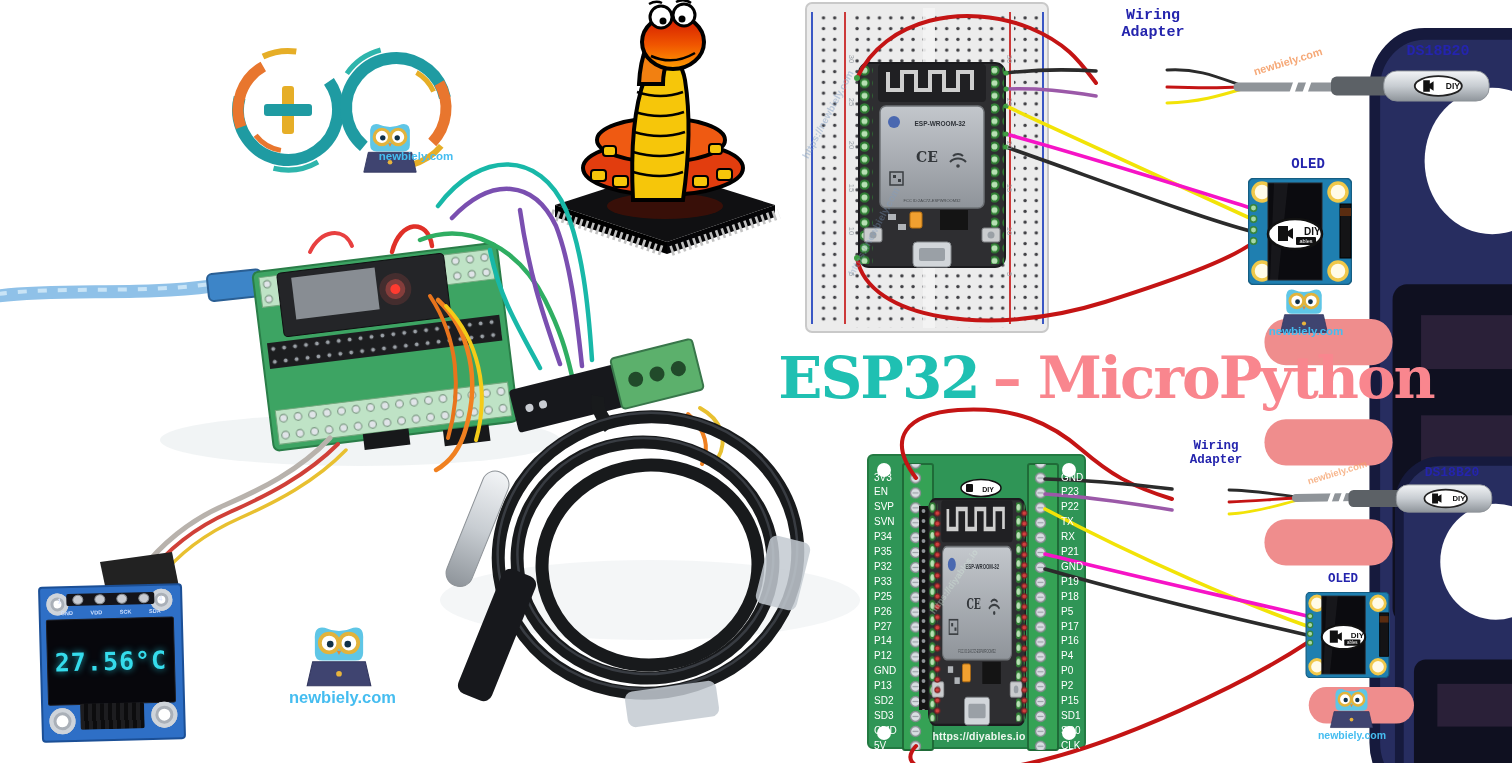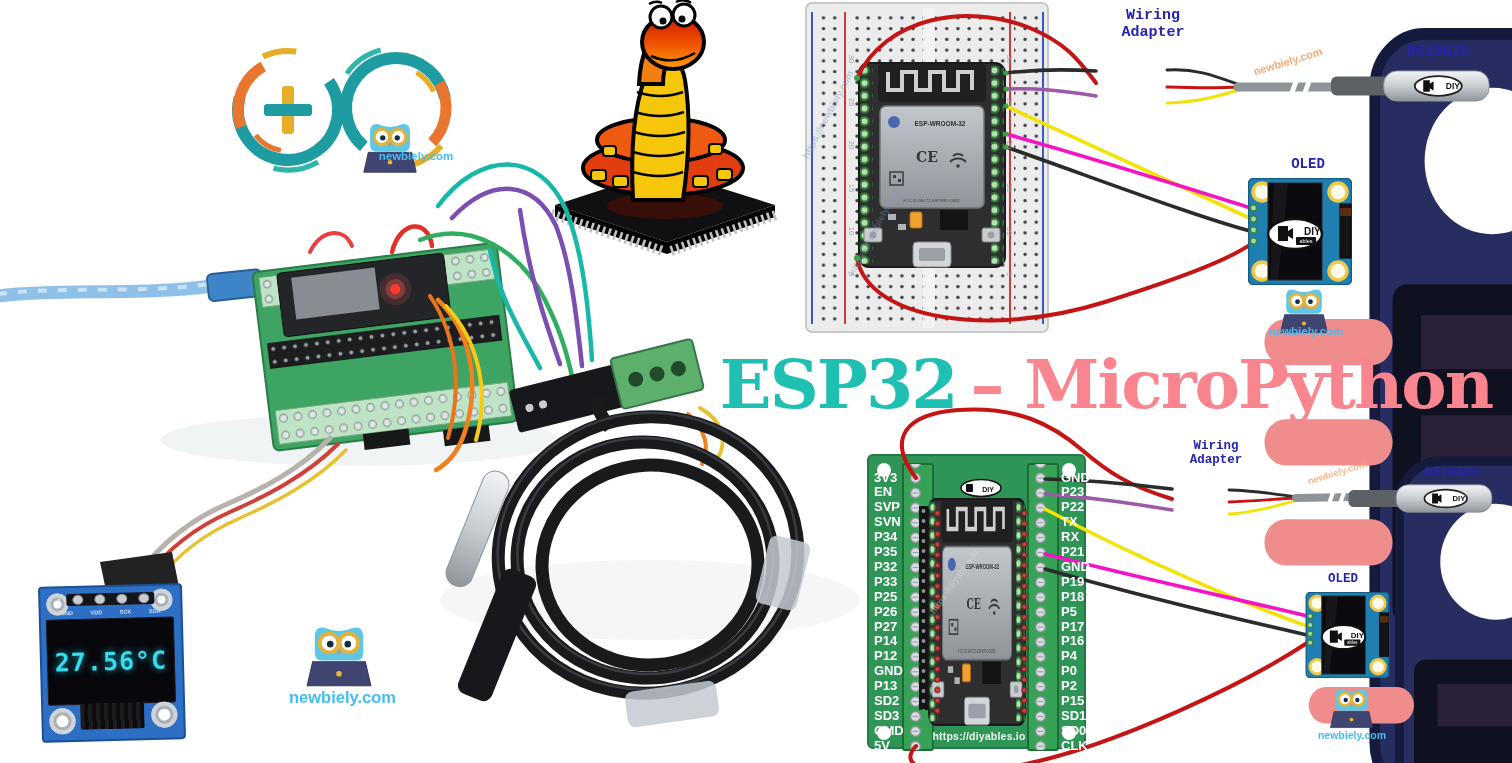--- a/index.html
+++ b/index.html
@@ -5,27 +5,27 @@
   html,body{margin:0;padding:0;background:#fff;}
   #canvas{position:relative;width:1512px;height:763px;background:#ffffff;overflow:hidden;
           font-family:"Liberation Sans",sans-serif;}
   svg{display:block;}
   #scene{position:absolute;left:0;top:0;z-index:1;}
   .lbl{position:absolute;z-index:2;text-align:center;color:#2424ad;
        font-family:Liberation Mono, monospace;font-weight:bold;}
   .nb{position:absolute;z-index:2;text-align:center;color:#45bdf0;font-weight:bold;
       font-family:"Liberation Sans",sans-serif;}
   #main-title{position:absolute;z-index:3;left:700px;top:344px;width:812px;text-align:center;
-      font-family:"DejaVu Serif",serif;font-weight:bold;font-size:68px;letter-spacing:-2px;
+      font-family:"DejaVu Serif",serif;font-weight:bold;font-size:58px;letter-spacing:-2px;
       white-space:nowrap;}
   #main-title .teal{color:#1fc0b2;}
   #main-title .pink{color:#f9868e;margin-left:14px;}
   .wm{position:absolute;z-index:2;font-weight:bold;white-space:nowrap;transform-origin:left top;}
   .pin-col{position:absolute;z-index:2;}
-  .xp-pin{height:14.9px;line-height:14.9px;font-size:13px;font-weight:bold;color:#ffffff;
+  .xp-pin{height:14.9px;line-height:14.9px;font-size:10px;font-weight:normal;color:#ffffff;
       font-family:"Liberation Sans",sans-serif;}
   .bb-col{position:absolute;z-index:2;display:flex;flex-direction:column;gap:29px;}
   .bb-num{width:14px;height:14px;font-size:7.5px;color:#9aa0a6;transform:rotate(90deg);
       text-align:center;}
   #xp-url{position:absolute;z-index:2;left:925px;top:730px;width:108px;text-align:center;
       font-size:10.5px;font-weight:bold;color:#eef7ef;letter-spacing:.2px;}
   
   #oled-photo{position:absolute;z-index:2;left:40px;top:585px;width:140px;height:152px;
       background:#2e6fc6;border:2px solid #1b4f96;border-radius:4px;transform:rotate(-1.5deg);}
   .screw{position:absolute;background:#ffffff;border-radius:50%;

